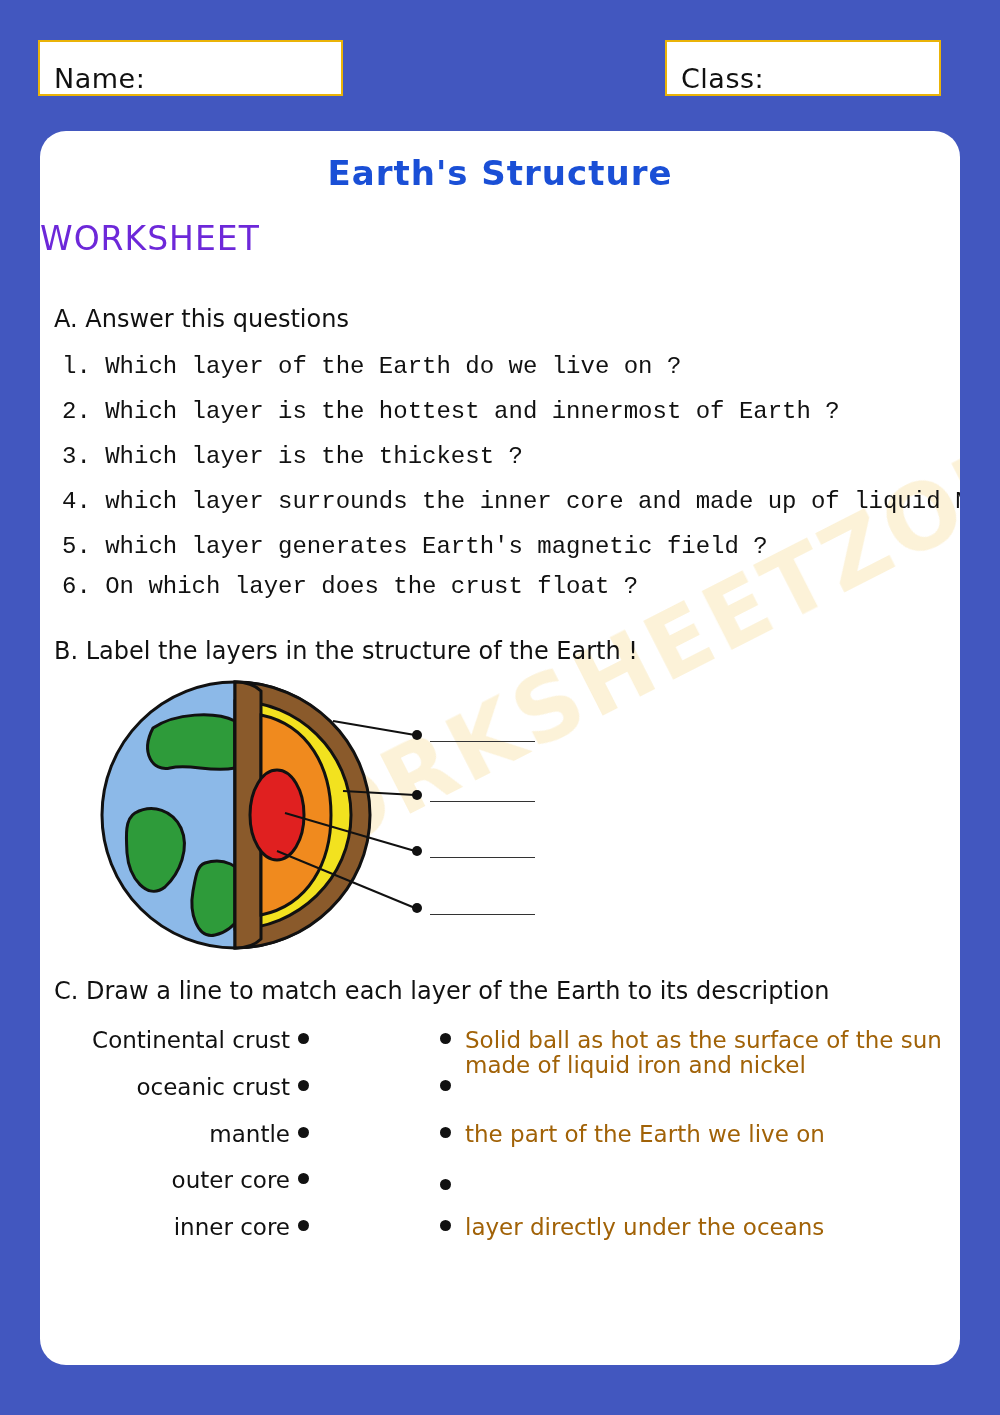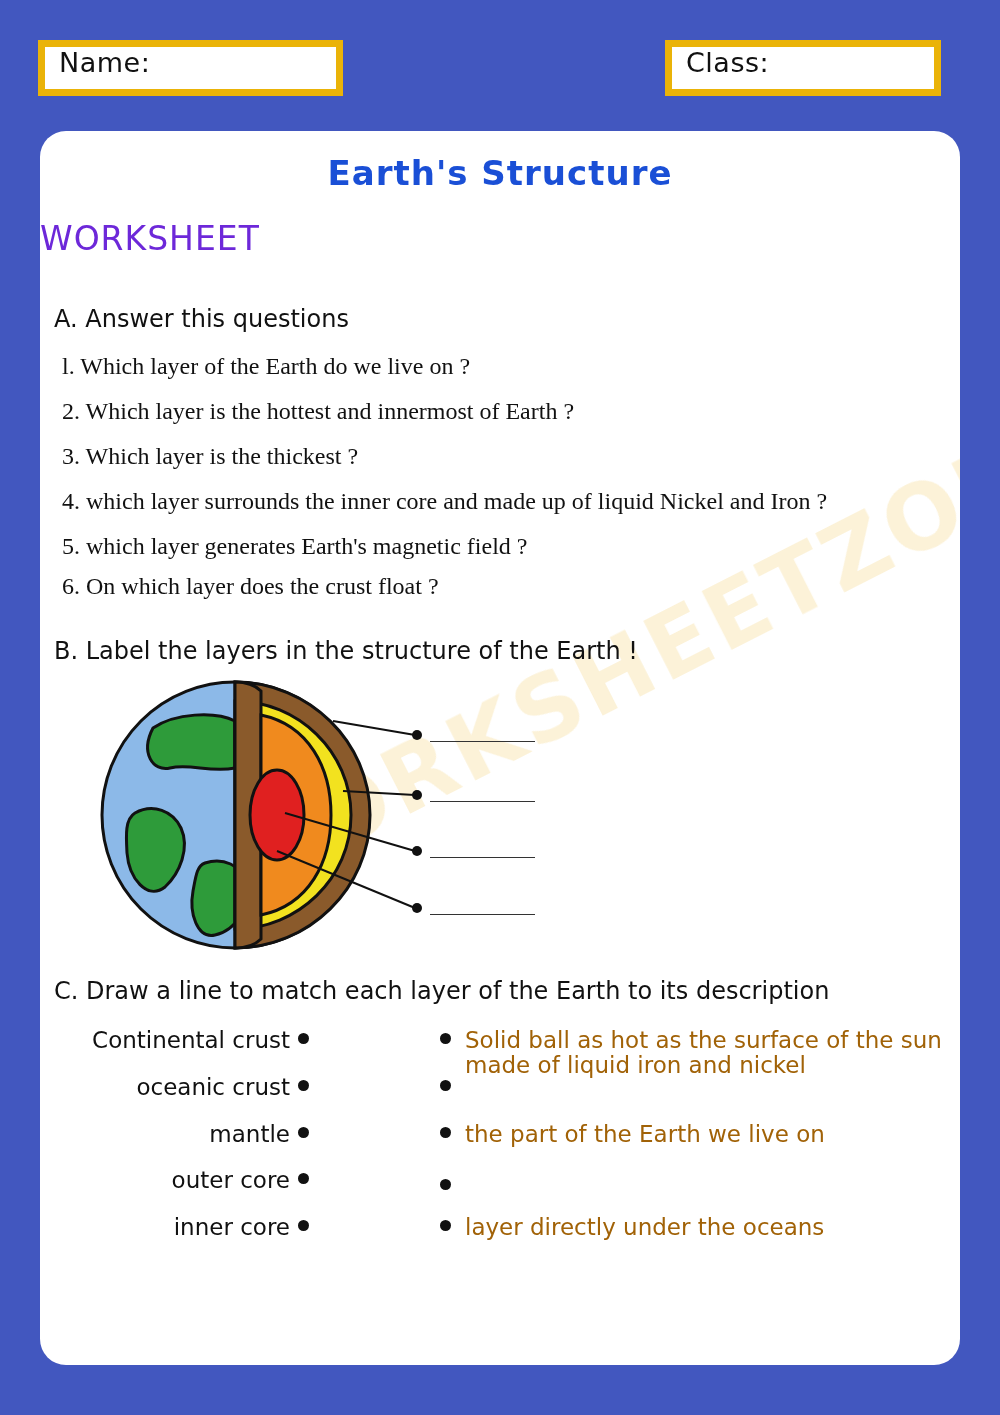--- a/index.html
+++ b/index.html
@@ -19,25 +19,25 @@
   .header-row {
     position: absolute;
     top: 40px;
     left: 0;
     width: 1000px;
     height: 58px;
   }
   .field-box {
     position: absolute;
     background: #ffffff;
-    border: 7px solid #eab308;
+    border: 2px solid #eab308;
     height: 56px;
     box-sizing: border-box;
     display: flex;
-    align-items: flex-start;
+    align-items: flex-end;
   }
   .field-label {
     font-size: 27px;
     color: #111;
     padding-left: 14px;
     font-family: "DejaVu Sans", sans-serif;
     letter-spacing: 0.5px;
   }
   #name-field { left: 38px; width: 305px; }
   #class-field { left: 665px; width: 276px; }
@@ -116,21 +116,21 @@
     left: 14px;
     font-size: 24px;
     color: #111;
     font-family: "DejaVu Sans", sans-serif;
   }
   .q-item {
     position: absolute;
     left: 22px;
     font-size: 24px;
     color: #111;
-    font-family: Liberation Serif, serif;
+    font-family: Liberation Mono, monospace;
     white-space: nowrap;
   }
 
   
   .diagram {
     position: absolute;
     left: 55px;
     top: 542px;
     width: 480px;
     height: 285px;

